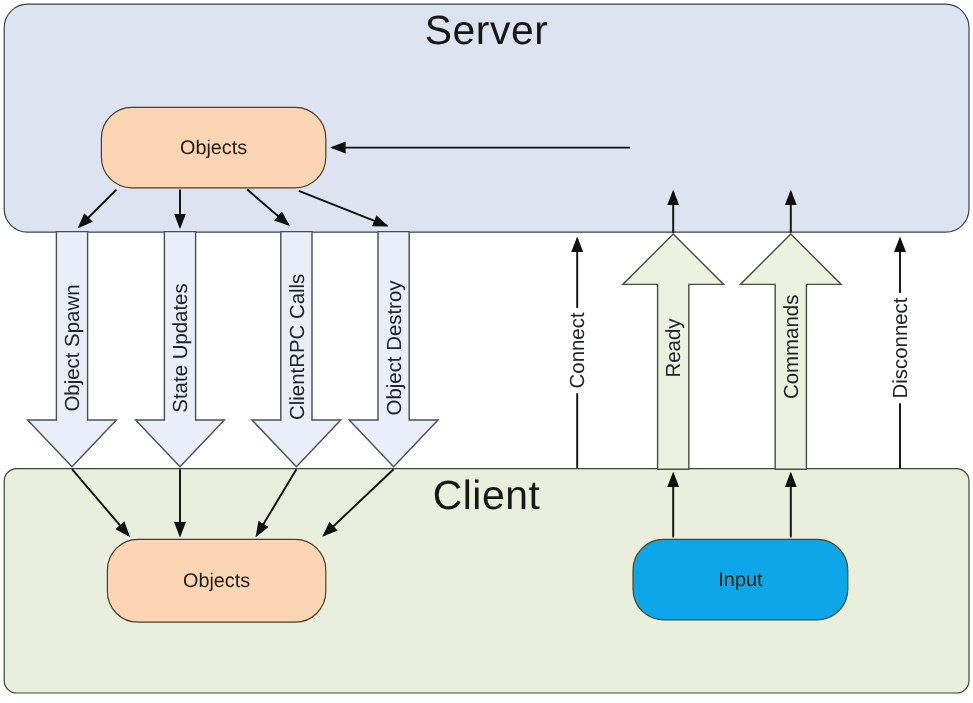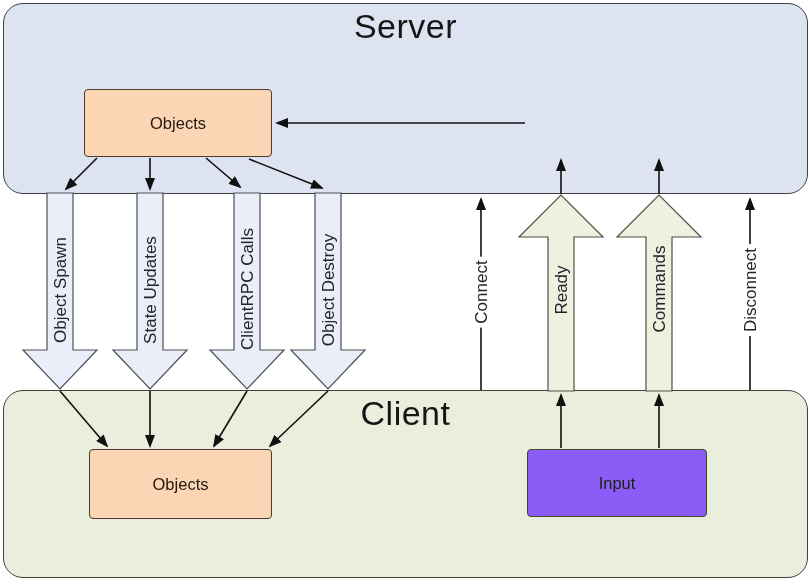--- a/index.html
+++ b/index.html
@@ -6,33 +6,33 @@
   .canvas {
     position:relative; width:811px; height:586px;
     font-family:"Liberation Sans", sans-serif;
     background:#ffffff; overflow:hidden;
   }
   .panel {
     position:absolute; box-sizing:border-box;
     border:1.5px solid #3c4048; border-radius:20px;
   }
   .panel-server { left:3px; top:3px; width:805px; height:191px; background:#dde3f1; }
-  .panel-client { left:3px; top:390px; width:805px; height:188px; background:#e9efdc; border-color:#3e4436; }
+  .panel-client { left:3px; top:390px; width:805px; height:188px; background:#e9efdc; border-color:#3e4436;border-radius:11px; }
   .panel-title {
     position:absolute; left:0; top:3px; width:100%;
     text-align:center; font-size:34px; color:#161616; letter-spacing:0.5px;
   }
   .node {
     position:absolute; box-sizing:border-box;
-    border:1.5px solid #4a3d2c; border-radius:4px;
+    border:1.5px solid #4a3d2c; border-radius:26px;
     display:flex; align-items:center; justify-content:center;
     font-size:16.5px; color:#231a10;
   }
   .node-peach { background:#fcd5b5; }
-  .node-green { background:#8b5cf6; border-color:#3f4a2b; color:#1c2410; }
+  .node-green { background:#0ea5e9; border-color:#3f4a2b; color:#1c2410; }
   .node-objects-server { left:84px;  top:89px;  width:188px; height:68px; }
   .node-player         { left:525px; top:90px;  width:182px; height:67px; }
   .node-objects-client { left:89px;  top:449px; width:183px; height:70px; }
   .node-input          { left:527px; top:449px; width:180px; height:68px; }
   svg.arrow-layer { position:absolute; left:0; top:0; width:811px; height:586px; }
   .block-blue  { fill:#e9eef8; stroke:#4d4f55; stroke-width:1.2; }
   .block-green { fill:#edf1df; stroke:#4c5242; stroke-width:1.2; }
   .thin { stroke:#101010; stroke-width:1.6; fill:none; }
   .vlabel {
     position:absolute; white-space:nowrap;

